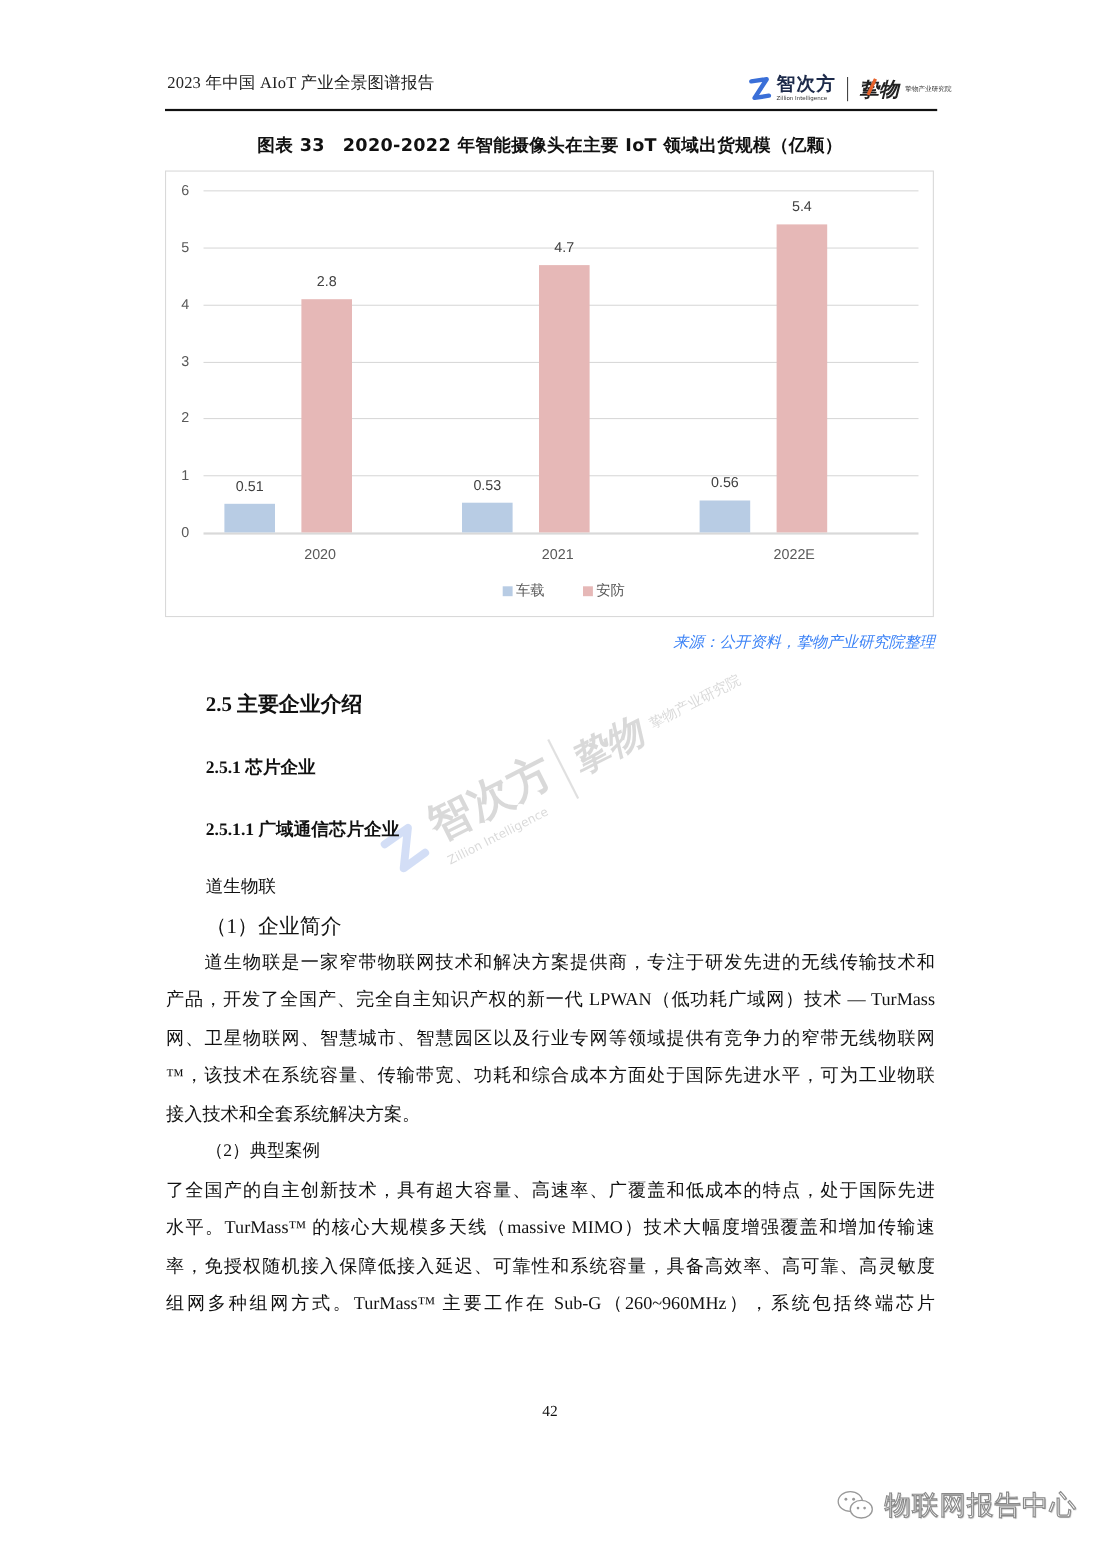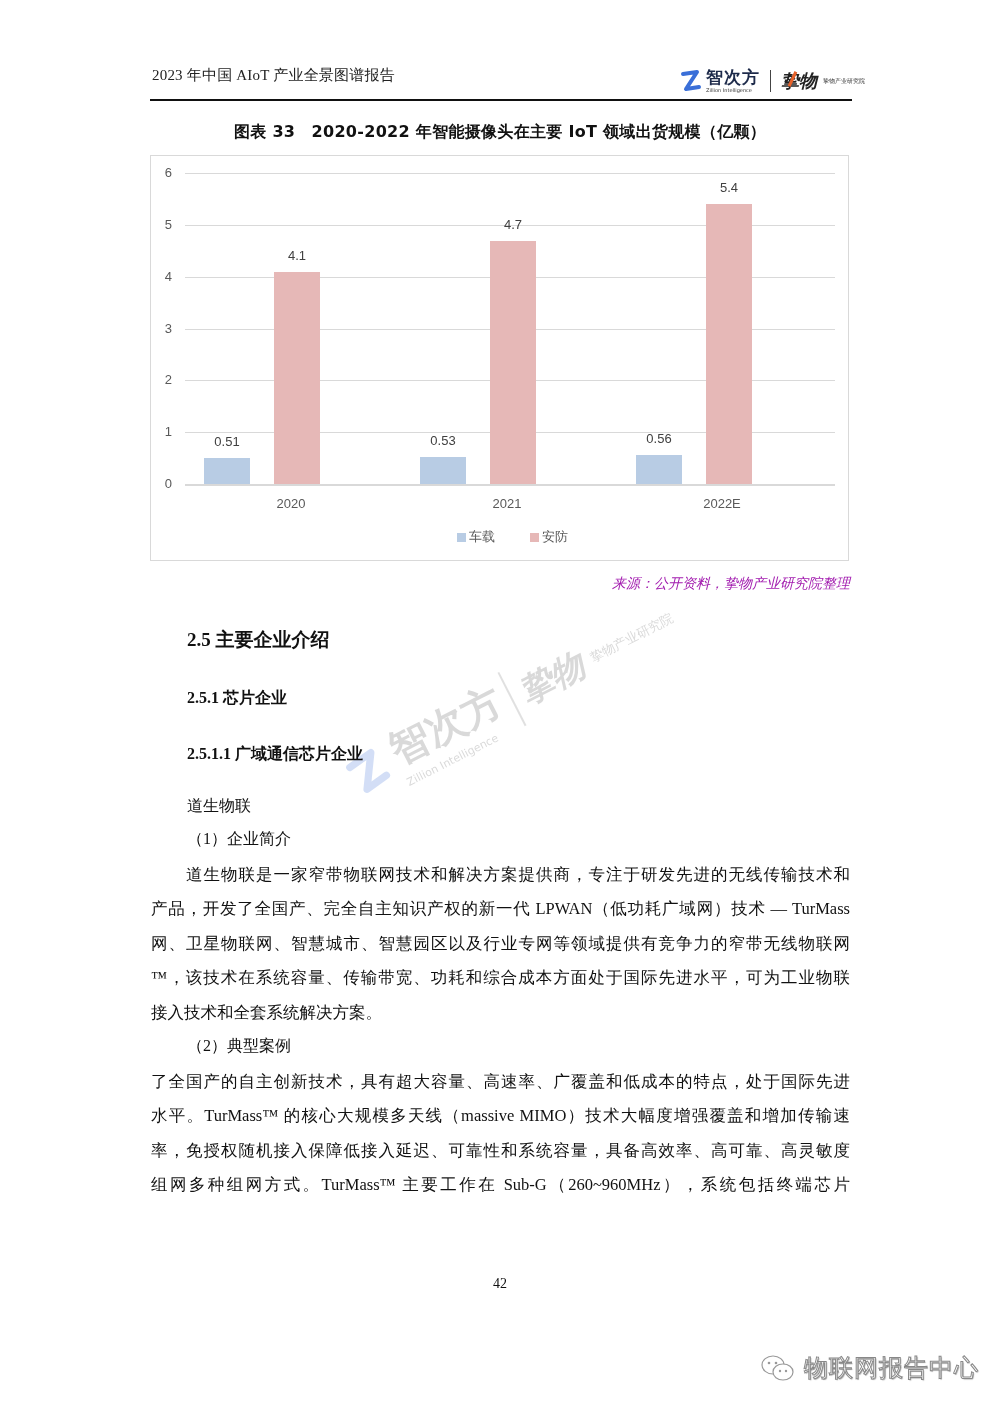--- a/index.html
+++ b/index.html
@@ -20,26 +20,26 @@
   .chart-box { left:150px; top:155px; width:699px; height:406px; border:1px solid #d9d9d9; box-sizing:border-box; }
   .gridline { position:absolute; left:185px; width:650px; height:1px; background:#d9d9d9; }
   .axisline { position:absolute; left:185px; width:650px; height:2px; background:#d9d9d9; }
   .ytick { position:absolute; left:150px; width:22px; text-align:right; font-family:"Liberation Sans", sans-serif; font-size:13px; color:#595959; }
   .bar { position:absolute; }
   .bar-label { position:absolute; width:60px; text-align:center; font-family:"Liberation Sans", sans-serif; font-size:13px; color:#404040; }
   .xtick { position:absolute; width:80px; text-align:center; font-family:"Liberation Sans", sans-serif; font-size:13px; color:#595959; }
   .legend { position:absolute; left:0; width:1000px; top:528px; display:flex; justify-content:center; gap:10px; font-family:"DejaVu Sans", sans-serif; font-size:13px; color:#595959; }
   .legend-item { display:flex; align-items:center; gap:3px;padding-left:25px; }
   .swatch { width:9px; height:9px; display:inline-block; }
-  .source { right:150px; top:575px; font-size:14px; font-style:italic; color:#a21caf; }
+  .source { right:150px; top:575px; font-size:14px; font-style:italic; color:#3b82f6; }
   .h2 { left:187px; top:627px; font-size:19px; font-weight:bold; }
   .h3 { left:187px; top:688px; font-size:16px; font-weight:bold; }
   .h4 { left:187px; top:744px; font-size:16px; font-weight:bold; }
   .h5 { left:187px; top:796px; font-size:16px; font-weight:normal; }
-  .sub { left:187px; top:829px; font-size:16px;text-align:center; }
+  .sub { left:187px; top:829px; font-size:19px;text-align:center; }
   .sub2 { left:187px; top:1036px; font-size:16px; }
   .para { left:151px; width:699px; font-size:16.5px; line-height:34.4px; text-align:justify; }
   .line { display:block; white-space:nowrap; text-align-last:justify; text-align:justify; }
   .line.last { text-align-last:left; }
   .indent { padding-left:35px; }
   .page-num { left:0; width:1000px; top:1276px; text-align:center; font-size:14px; }
   .watermark { left:330px; top:620px; width:380px; height:150px; transform:rotate(-27deg); transform-origin:center; opacity:0.22; pointer-events:none; display:flex; align-items:center; gap:10px; }
   .wm-zh { font-family:"DejaVu Sans", sans-serif; font-weight:bold; font-size:40px; color:#555; }
   .wm-en { font-family:"DejaVu Sans", sans-serif; font-size:11px; color:#555; display:block; }
   .wm-sep { width:2px; height:60px; background:#777; }
@@ -89,21 +89,21 @@
   <div class="ytick" style="top:476px">0</div>
 
   <div id="bars">
       <div class="bar" style="left: 204px; width: 46px; top: 457.582px; height: 26.418px; background: rgb(184, 204, 228);"></div>
       <div class="bar-label" style="left: 197px; top: 433.582px;">0.51</div>
       <div class="bar" style="left: 420px; width: 46px; top: 456.546px; height: 27.454px; background: rgb(184, 204, 228);"></div>
       <div class="bar-label" style="left: 413px; top: 432.546px;">0.53</div>
       <div class="bar" style="left: 636px; width: 46px; top: 454.992px; height: 29.008px; background: rgb(184, 204, 228);"></div>
       <div class="bar-label" style="left: 629px; top: 430.992px;">0.56</div>
       <div class="bar" style="left: 274px; width: 46px; top: 271.62px; height: 212.38px; background: rgb(230, 184, 183);"></div>
-      <div class="bar-label" style="left: 267px; top: 247.62px;">4.1</div>
+      <div class="bar-label" style="left: 267px; top: 247.62px;">2.8</div>
       <div class="bar" style="left: 490px; width: 46px; top: 240.54px; height: 243.46px; background: rgb(230, 184, 183);"></div>
       <div class="bar-label" style="left: 483px; top: 216.54px;">4.7</div>
       <div class="bar" style="left: 706px; width: 46px; top: 204.28px; height: 279.72px; background: rgb(230, 184, 183);"></div>
       <div class="bar-label" style="left: 699px; top: 180.28px;">5.4</div>
     </div>
 
   <div class="xtick" style="left:251px; top:496px">2020</div>
   <div class="xtick" style="left:467px; top:496px">2021</div>
   <div class="xtick" style="left:682px; top:496px">2022E</div>
 

